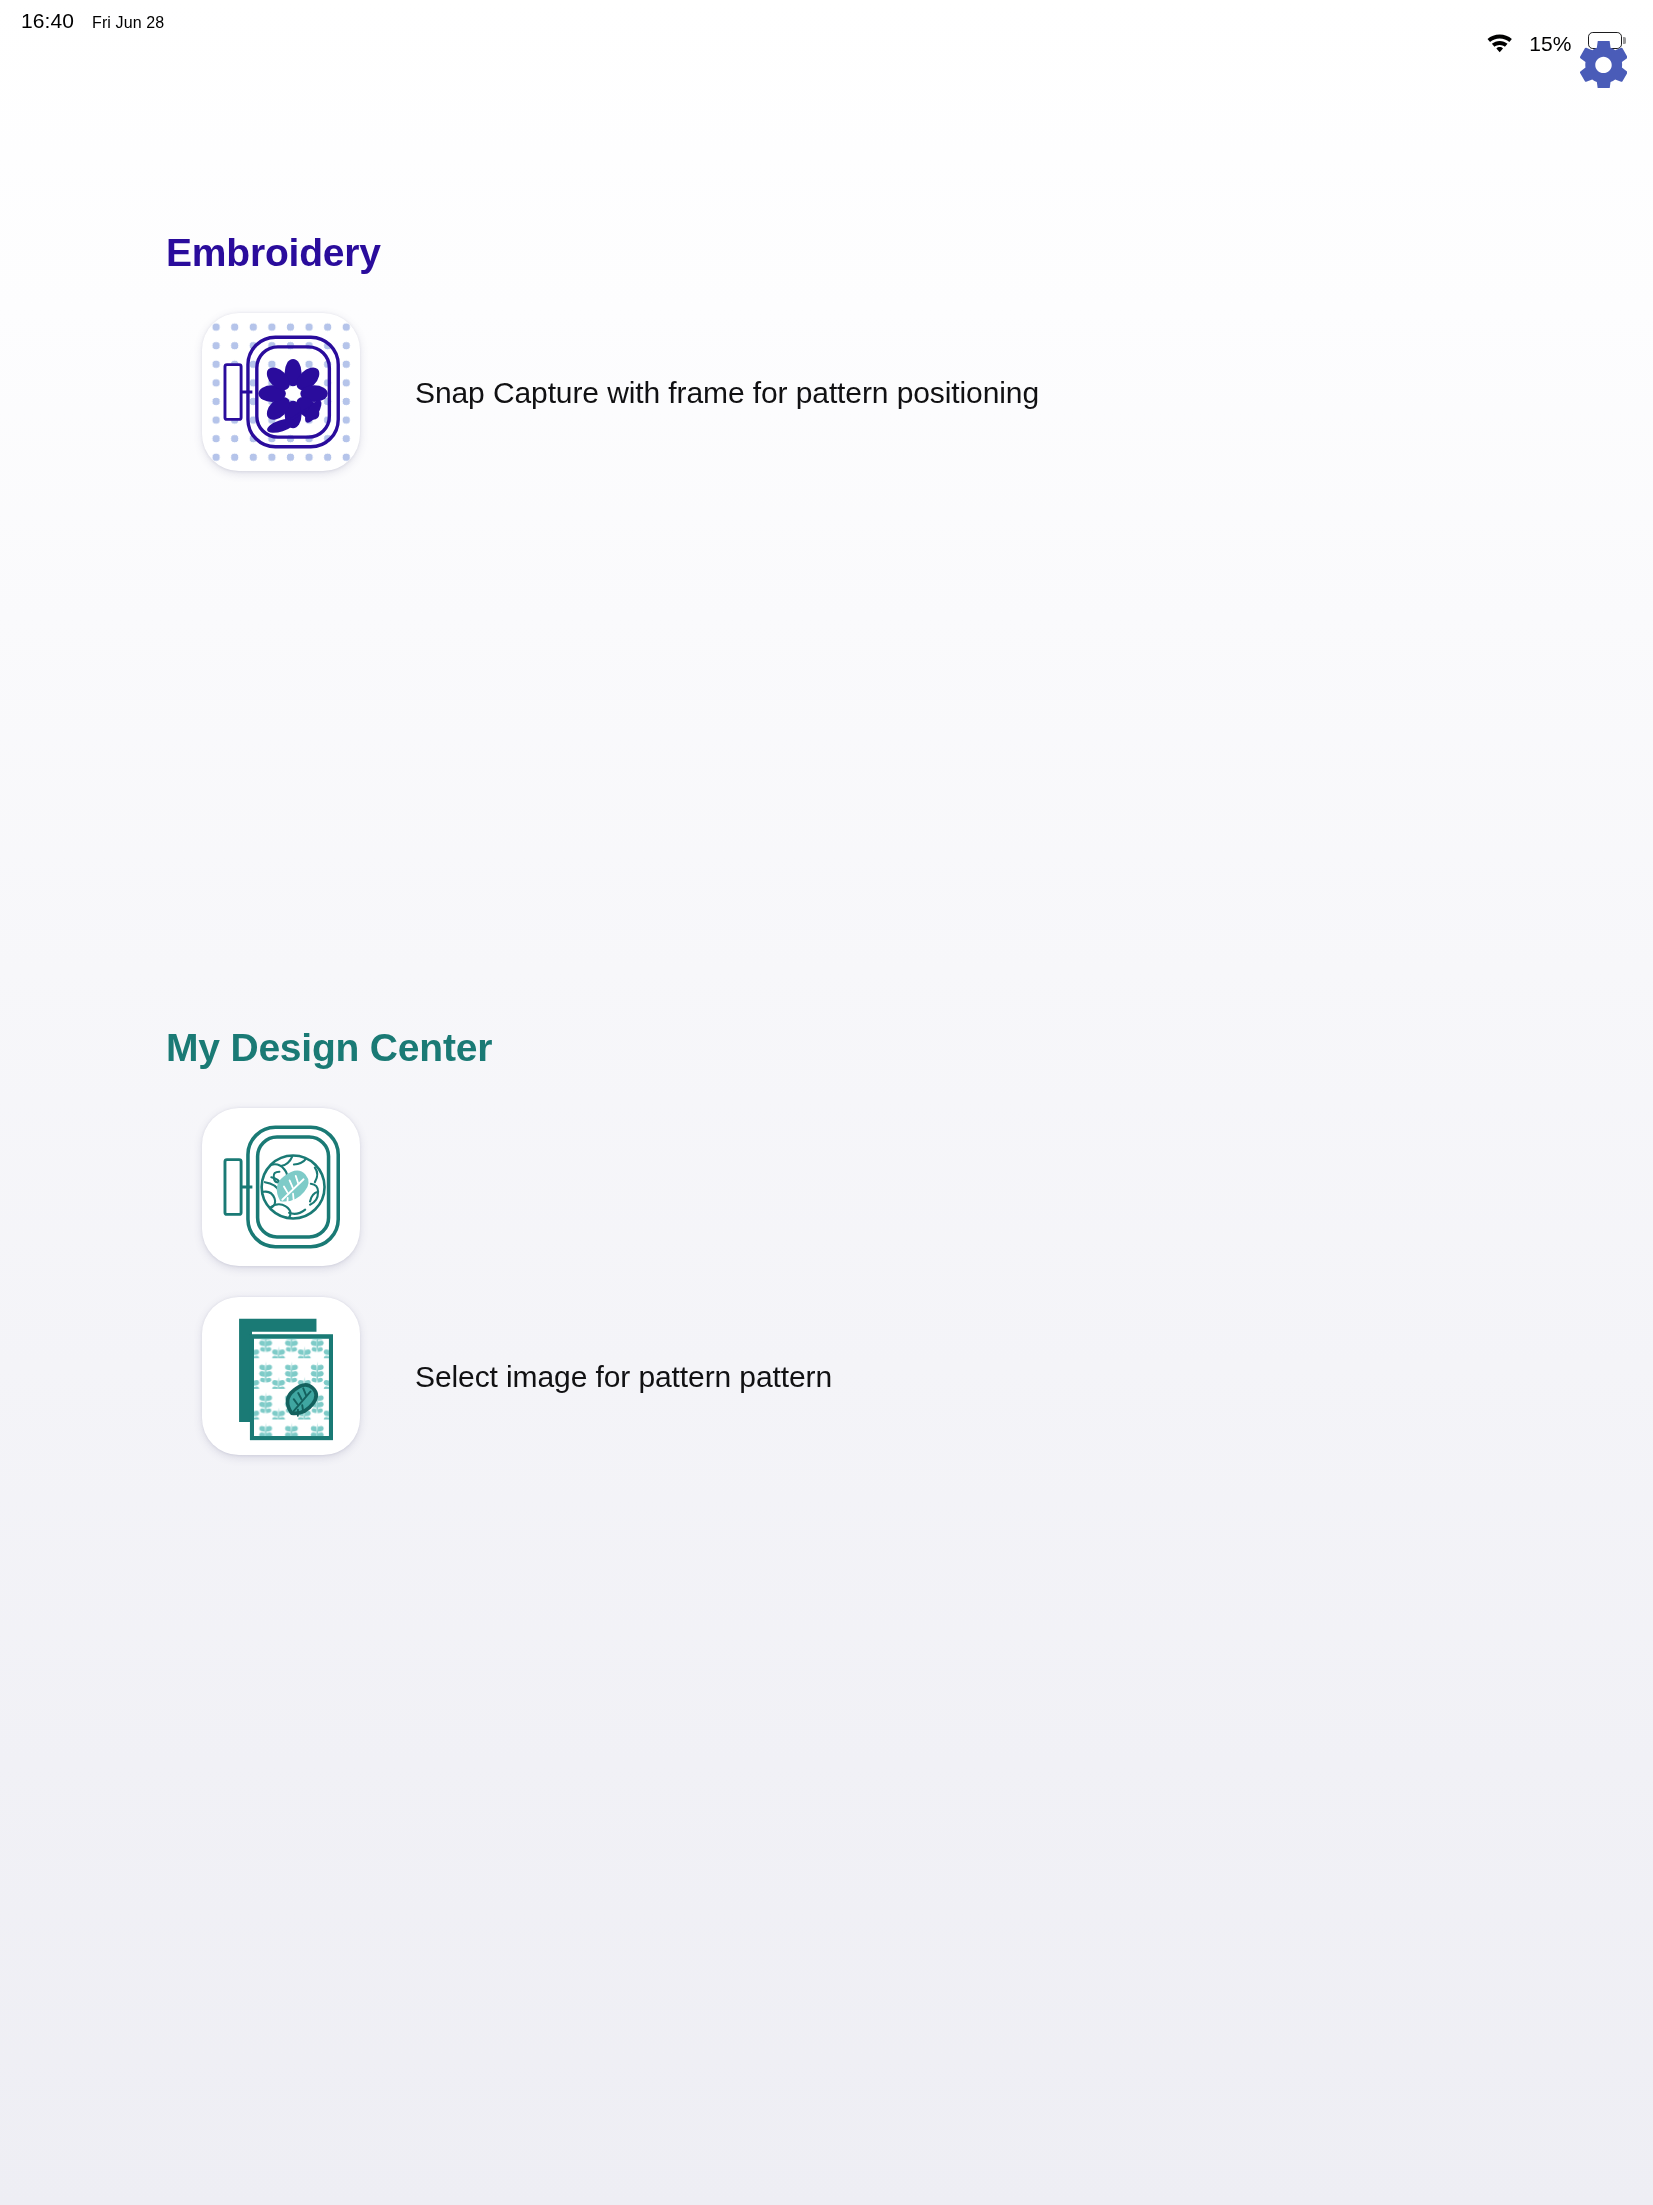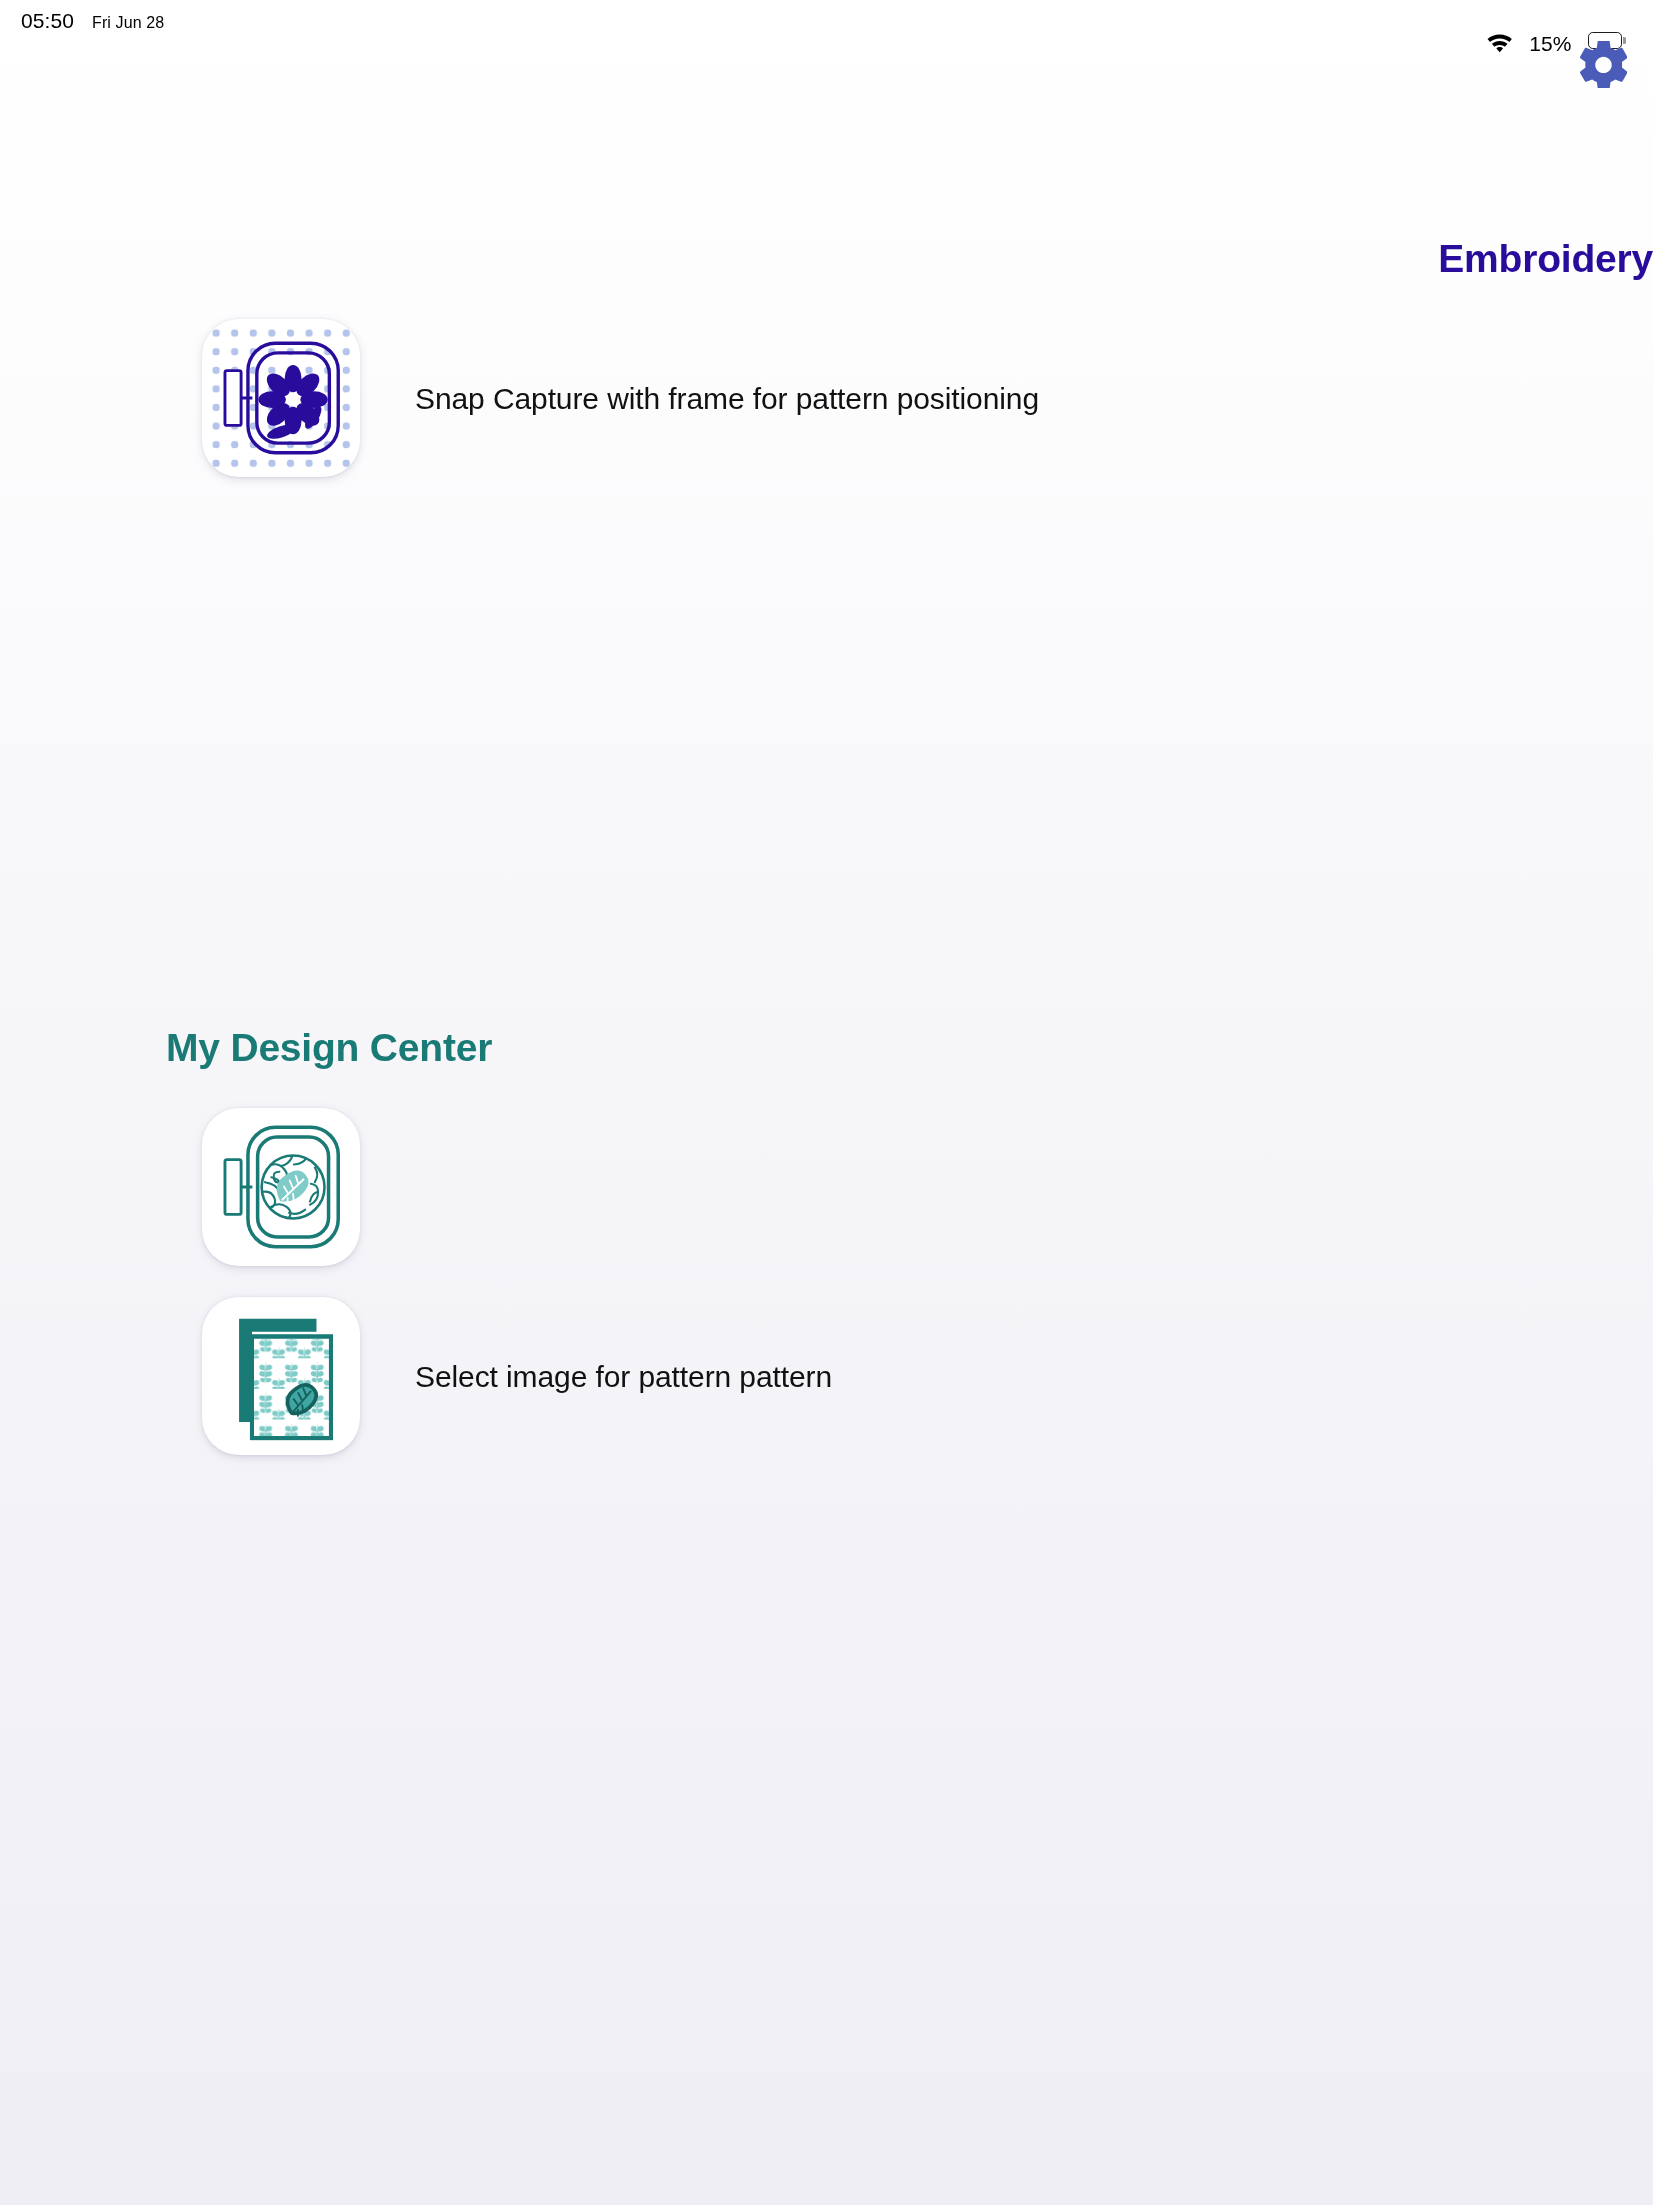--- a/index.html
+++ b/index.html
@@ -51,21 +51,21 @@
     position:absolute; top:37px; right:21px;
     width:58px; height:58px;
     display:flex; align-items:center; justify-content:center;
     cursor:pointer; background:transparent; border:none;
   }
 
   
   .content { position:absolute; top:0; left:0; width:100%; }
 
   .section { position:absolute; left:0; width:100%; }
-  #section-embroidery { top:238px;text-align:right; }
+  #section-embroidery { top:232px; }
   #section-mydesign   { top:1027px; }
 
   .section-title {
     margin-left:166px;
     font-size:39px; font-weight:700; letter-spacing:-0.2px;
     line-height:1.1;
   }
   .title-embroidery { color:#2a0c9c; }
   .title-mydesign   { color:#1a7a75; }
 
@@ -100,21 +100,21 @@
     font-size:30px; font-weight:400; color:#111113;
     letter-spacing:-0.1px; line-height:1.25;
     white-space:nowrap;
   }
 </style>
 </head>
 <body>
 
 <div class="statusbar">
   <div class="sb-left">
-    <span class="sb-time">05:50</span>
+    <span class="sb-time">16:40</span>
     <span class="sb-date">Fri Jun 28</span>
   </div>
   <div class="sb-right">
     <span class="wifi-icon">
       <svg width="27.4" height="21" viewBox="0 0 34 26">
         <path d="M17 3.2C11.2 3.2 5.9 5.3 1.9 8.8l3.1 3.6C8.2 9.6 12.4 7.9 17 7.9s8.8 1.7 12 4.5l3.1-3.6C28.1 5.3 22.8 3.2 17 3.2z" fill="#000"></path>
         <path d="M17 11.1c-3.7 0-7.1 1.4-9.7 3.6l3.2 3.7c1.8-1.5 4-2.4 6.5-2.4s4.7.9 6.5 2.4l3.2-3.7c-2.6-2.2-6-3.6-9.7-3.6z" fill="#000"></path>
         <path d="M17 18.7c-1.6 0-3 .6-4.1 1.6l4.1 4.7 4.1-4.7c-1.1-1-2.5-1.6-4.1-1.6z" fill="#000"></path>
       </svg>
     </span>

